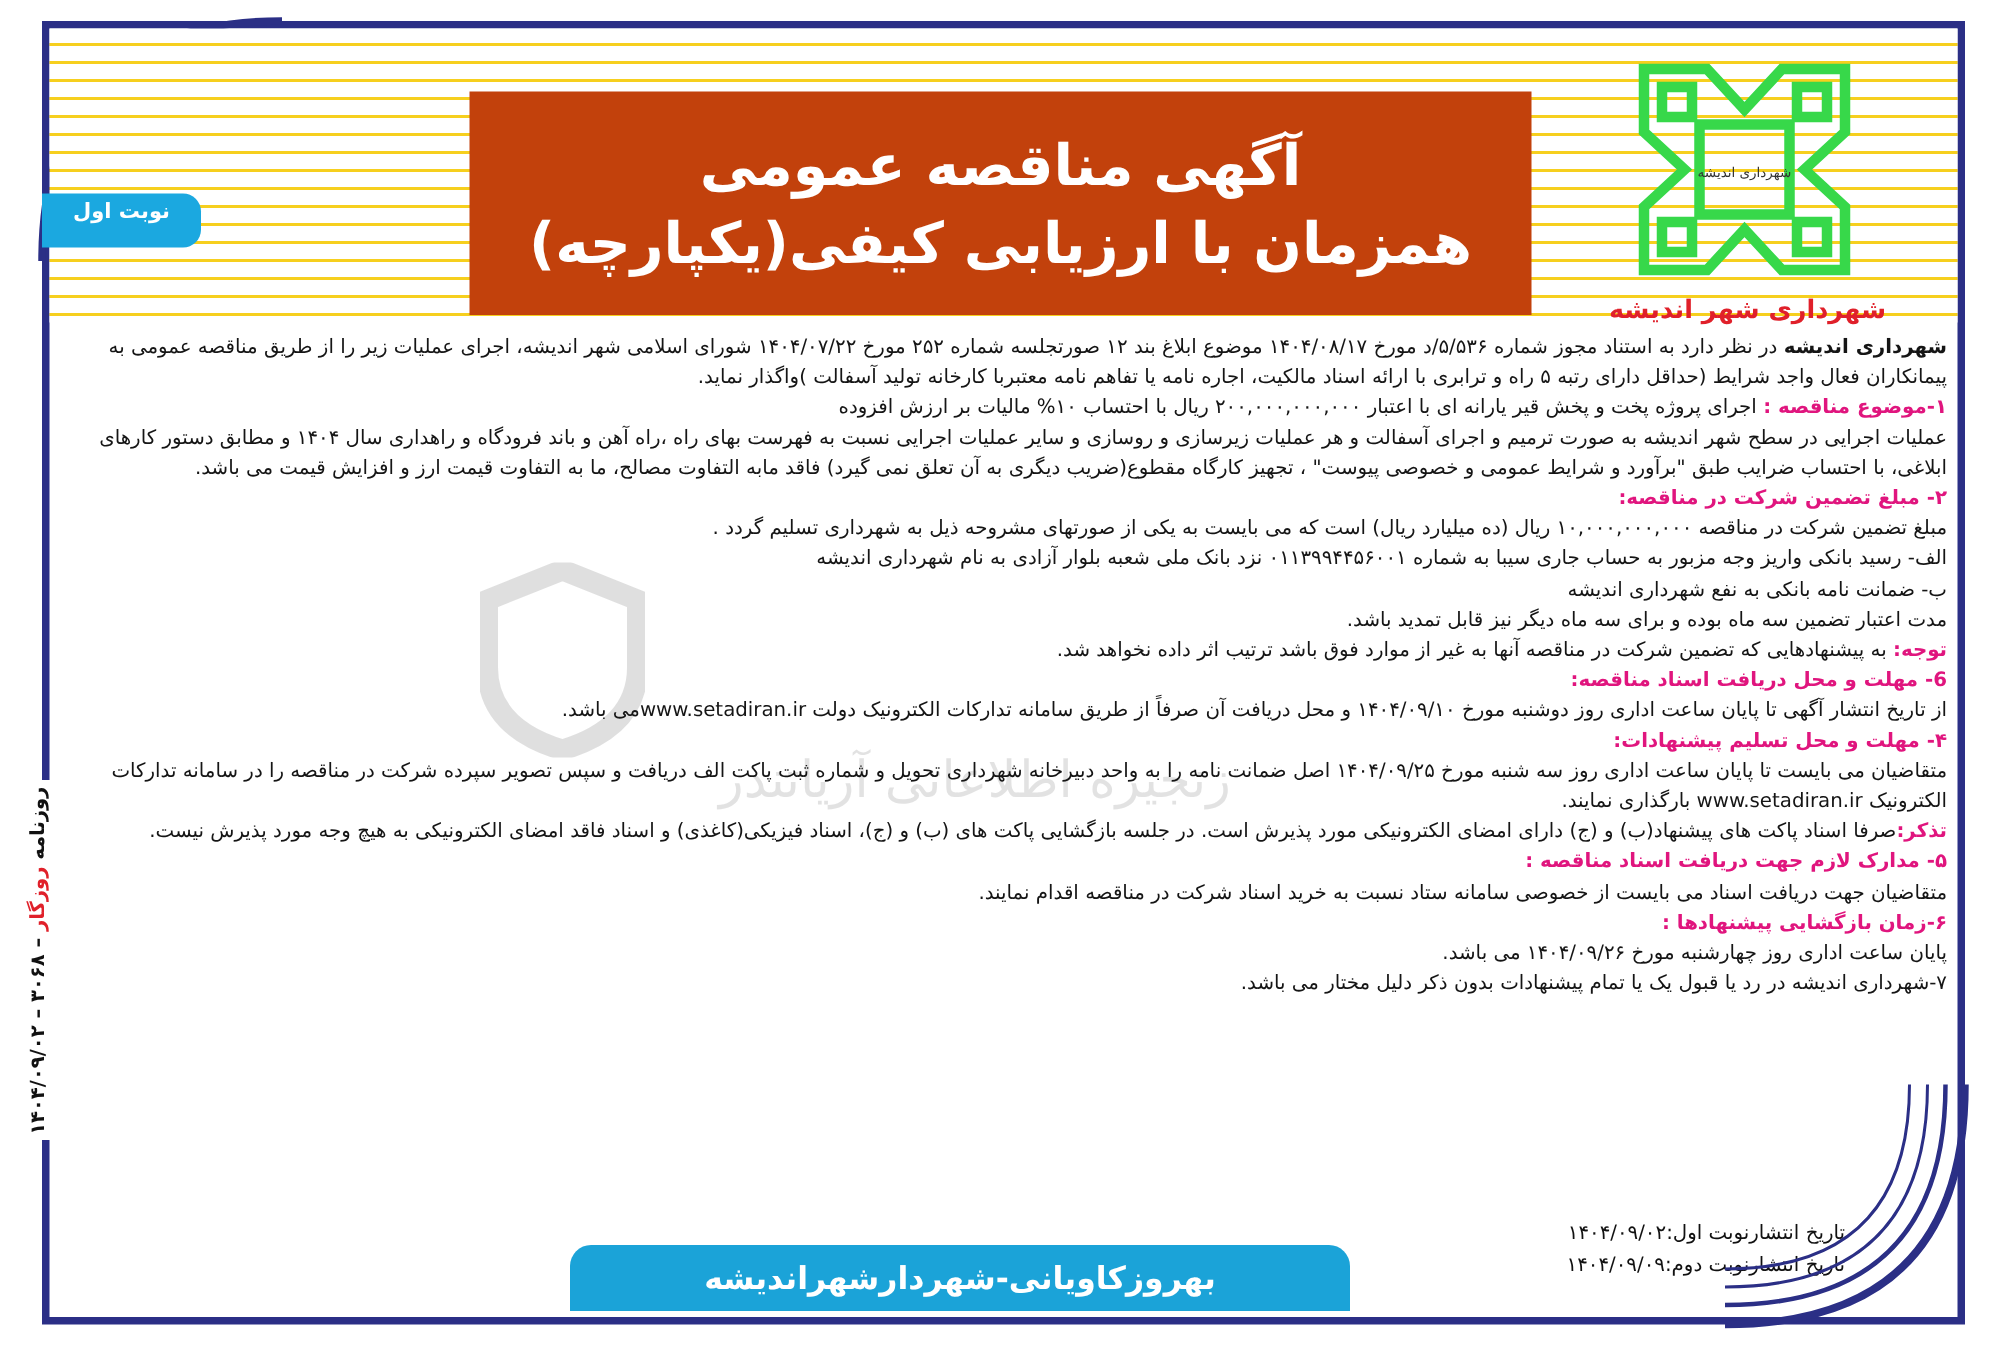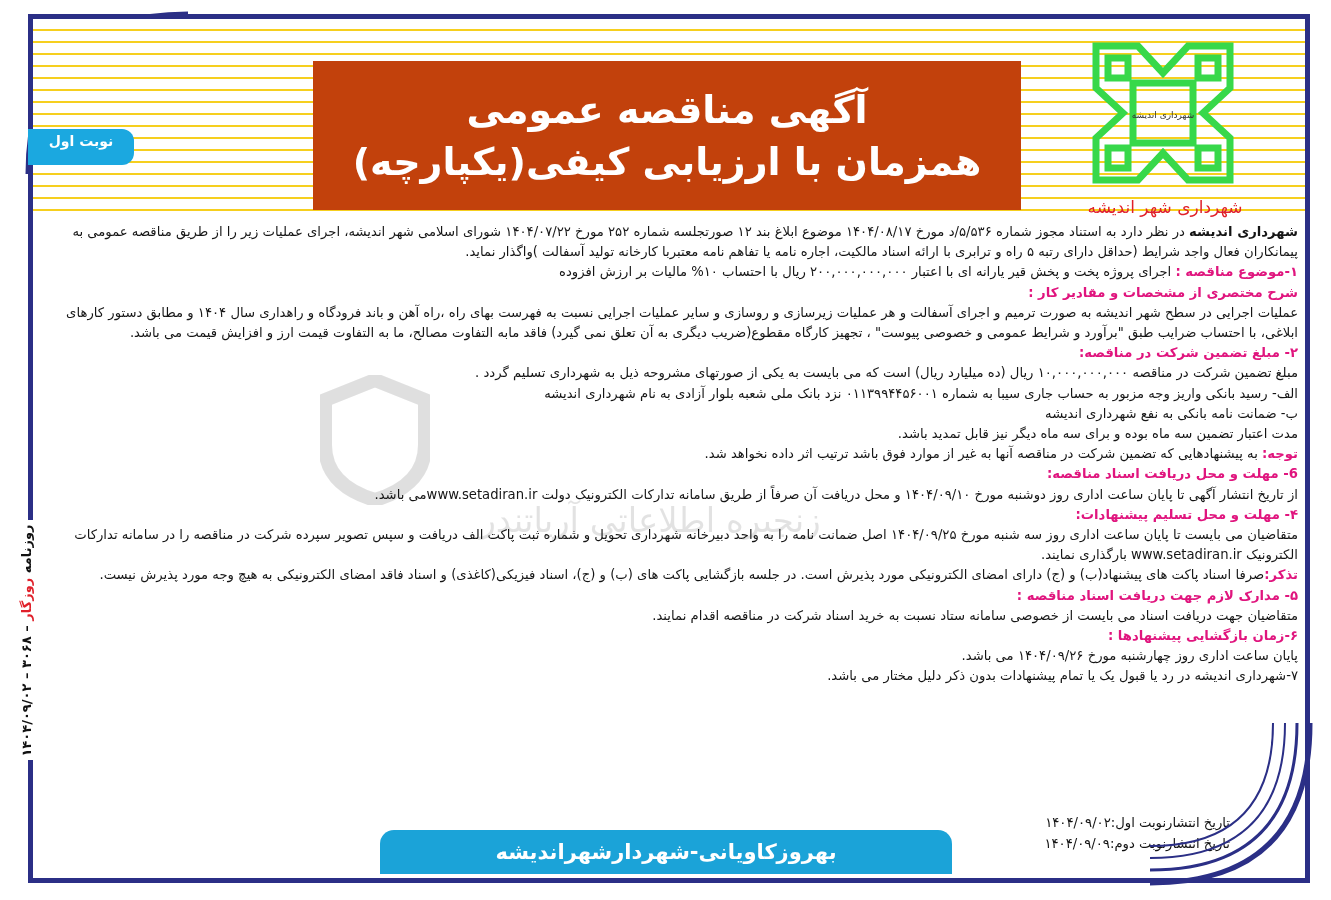--- a/index.html
+++ b/index.html
@@ -19,21 +19,21 @@
   .header-lines {
     position: absolute; left: 33px; top: 19px; width: 1272px; height: 196px;
     background: repeating-linear-gradient(to bottom, #ffffff 0px, #ffffff 10px, #f6cf1e 10px, #f6cf1e 12px);
   }
 
   .logo {
     position: absolute; left: 1088px; top: 38px; width: 150px; height: 150px;
   }
   .logo-caption {
     position: absolute; left: 1060px; top: 197px; width: 210px; text-align: center;
-    color: #e0202a; font-weight: normal; font-size: 17px; direction: rtl;
+    color: #e0202a; font-weight: bold; font-size: 17px; direction: rtl;
   }
 
   .title-box {
     position: absolute; left: 313px; top: 61px; width: 708px; height: 149px;
     background: #c2410c; color: #fff; text-align: center; direction: rtl;
     display: flex; flex-direction: column; justify-content: center; align-items: center;
   }
   .title-box .t1 { font-size: 38px; font-weight: bold; line-height: 52px; }
   .title-box .t2 { font-size: 38px; font-weight: bold; line-height: 52px; }
 
@@ -68,21 +68,21 @@
     font-family: "Liberation Sans", sans-serif;
   }
   .watermark .wm-sub {
     position: absolute; left: 0px; top: 130px; width: 660px; text-align: center; font-size: 34px; color: #666; direction: rtl;
   }
   .watermark .wm-shield {
     position: absolute; left: 0; top: 5px; width: 110px; height: 130px;
   }
 
   .footer-bar {
-    position: absolute; left: 380px; top: 830px; width: 572px; height: 44px;
+    position: absolute; left: 380px; top: 830px; width: 520px; height: 44px;
     background: #1ba3d8; color: #fff; border-radius: 14px 14px 0 0; text-align: center;
     font-size: 21px; font-weight: bold; line-height: 44px; direction: rtl;
   }
   .dates {
     position: absolute; left: 1000px; top: 812px; width: 230px; direction: rtl; text-align: right;
     font-size: 13.2px; line-height: 21px;
   }
 </style>
 </head>
 <body>
@@ -132,21 +132,20 @@
   <div class="wm-sub">زنجیره اطلاعاتی آریاتندر</div>
 </div>
 
 <div class="body">
   <p>
     <span class="b">شهرداری اندیشه</span><span> در نظر دارد به استناد مجوز شماره ۵/۵۳۶/د مورخ ۱۴۰۴/۰۸/۱۷ موضوع ابلاغ بند ۱۲ صورتجلسه شماره ۲۵۲ مورخ ۱۴۰۴/۰۷/۲۲ شورای اسلامی شهر اندیشه، اجرای عملیات زیر را از طریق مناقصه عمومی به پیمانکاران فعال واجد شرایط (حداقل دارای رتبه ۵ راه و ترابری با ارائه اسناد مالکیت، اجاره نامه یا تفاهم نامه معتبربا کارخانه تولید آسفالت )واگذار نماید.</span>
   </p>
   <p>
     <span class="h">۱-موضوع مناقصه :</span><span> اجرای پروژه پخت و پخش قیر یارانه ای با اعتبار ۲۰۰,۰۰۰,۰۰۰,۰۰۰ ریال با احتساب ۱۰% مالیات بر ارزش افزوده</span>
   </p>
-  <p class="h">شرح مختصری از مشخصات و مقادیر کار :</p>
   <p>عملیات اجرایی در سطح شهر اندیشه به صورت ترمیم و اجرای آسفالت و هر عملیات زیرسازی و روسازی و سایر عملیات اجرایی نسبت به فهرست بهای راه ،راه آهن و باند فرودگاه و راهداری سال ۱۴۰۴ و مطابق دستور کارهای ابلاغی، با احتساب ضرایب طبق "برآورد و شرایط عمومی و خصوصی پیوست" ، تجهیز کارگاه مقطوع(ضریب دیگری به آن تعلق نمی گیرد) فاقد مابه التفاوت مصالح، ما به التفاوت قیمت ارز و افزایش قیمت می باشد.</p>
   <p class="h">۲- مبلغ تضمین شرکت در مناقصه:</p>
   <p>مبلغ تضمین شرکت در مناقصه ۱۰,۰۰۰,۰۰۰,۰۰۰ ریال (ده میلیارد ریال) است که می بایست به یکی از صورتهای مشروحه ذیل به شهرداری تسلیم گردد .</p>
   <p>الف- رسید بانکی واریز وجه مزبور به حساب جاری سیبا به شماره ۰۱۱۳۹۹۴۴۵۶۰۰۱ نزد بانک ملی شعبه بلوار آزادی به نام شهرداری اندیشه</p>
   <p>ب- ضمانت نامه بانکی به نفع شهرداری اندیشه</p>
   <p>مدت اعتبار تضمین  سه ماه بوده و برای سه ماه دیگر نیز قابل تمدید باشد.</p>
   <p>
     <span class="h">توجه:</span><span> به پیشنهادهایی که تضمین شرکت در مناقصه آنها به غیر از موارد فوق باشد ترتیب اثر داده نخواهد شد.</span>
   </p>
   <p class="h">6- مهلت و محل دریافت اسناد مناقصه:</p>

